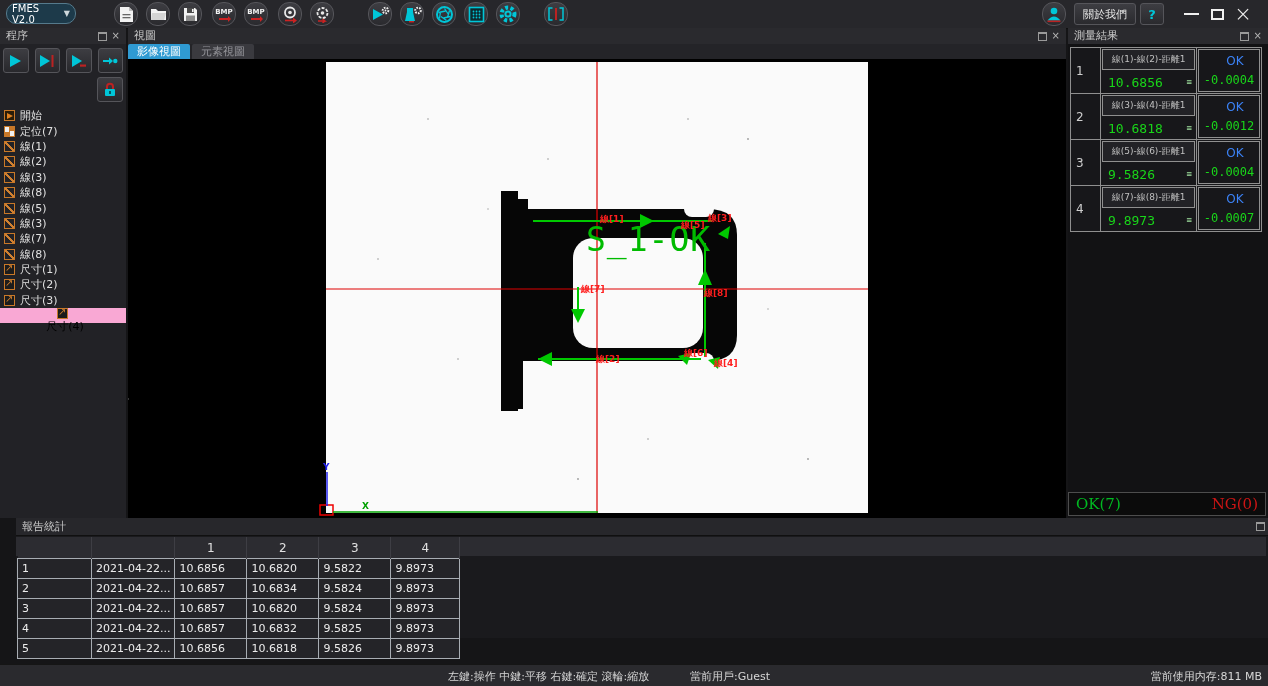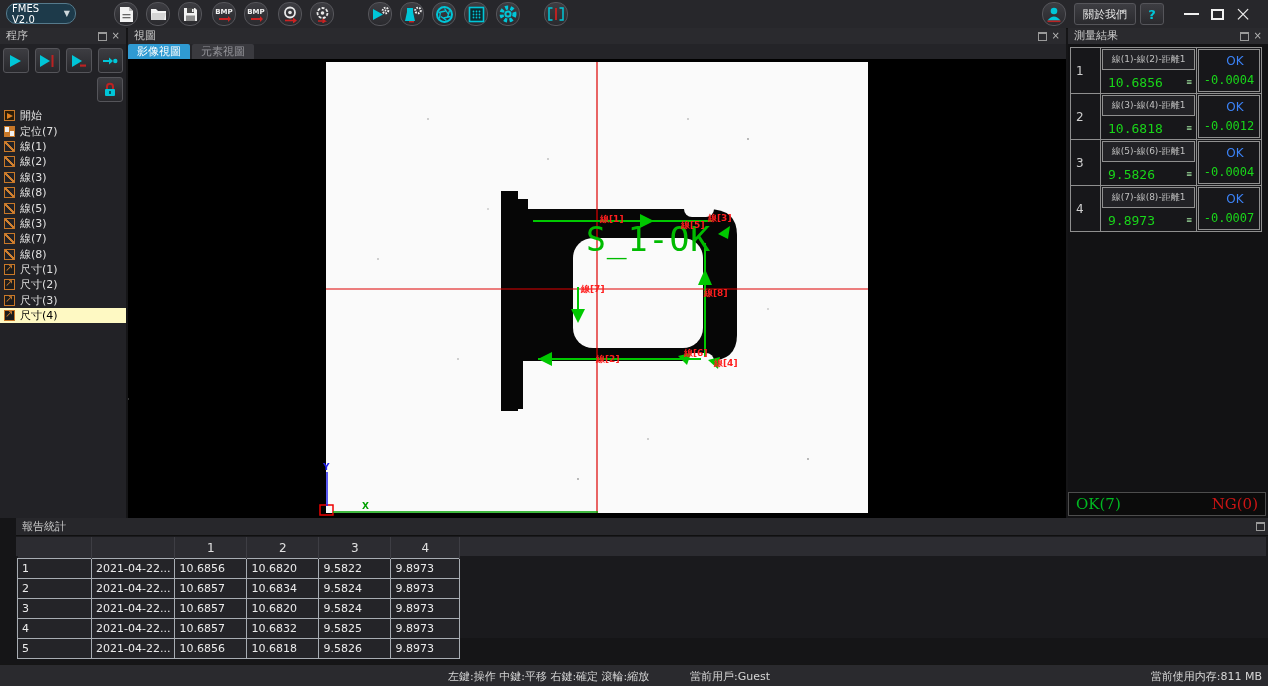--- a/index.html
+++ b/index.html
@@ -34,21 +34,21 @@
   .dockbox{width:7px;height:6px;border:1px solid #9a9a9a;border-top-width:2px;display:inline-block;}
   .dockx{color:#b5b5b5;font-size:10px;line-height:10px;}
   
   #program-panel{position:absolute;left:0;top:28px;width:126px;height:490px;background:#222226;}
   .prog-toolbar{display:flex;gap:6px;padding:4px 3px 2px 3px;}
   .pg-btn{width:26px;height:25px;background:linear-gradient(#3d3d42,#28282c);border:1px solid #55555a;border-radius:3px;
     box-sizing:border-box;display:flex;align-items:center;justify-content:center;}
   .prog-toolbar2{display:flex;justify-content:flex-end;padding:2px 3px 4px 3px;}
   .tree{margin-top:2px;}
   .tree-item{height:15.4px;display:flex;align-items:center;padding-left:4px;color:#e0e0e0;font-size:11px;cursor:default;}
-  .tree-item.selected{background:#fef9c3;color:#000;}
+  .tree-item.selected{background:#f9a8d4;color:#000;flex-direction:column;}
   .ti{width:11px;height:11px;border:1px solid #c87828;box-sizing:border-box;margin-right:5px;flex:none;background:#1c1c1c;position:relative;}
   .ti.play{background:#2a1c08;}
   .ti.play::before{content:"";position:absolute;left:2px;top:1.5px;border-left:6px solid #e08020;border-top:3px solid transparent;border-bottom:3px solid transparent;}
   .ti.loc{background:conic-gradient(#c87828 25%,#efefef 0 50%,#c87828 0 75%,#efefef 0);}
   .ti.line{background:linear-gradient(45deg,transparent 42%,#d08030 42%,#d08030 58%,transparent 58%);}
   .ti.dim::before{content:"↗";position:absolute;left:0px;top:-3px;color:#d08030;font-size:10px;}
   
   #view-panel{position:absolute;left:128px;top:28px;width:938px;height:490px;background:#1b1b1e;}
   .tabbar{height:15px;display:flex;background:#242428;}
   .tab{height:15px;line-height:15px;padding:0 9px;font-size:11px;margin-right:2px;border-radius:2px 2px 0 0;}

